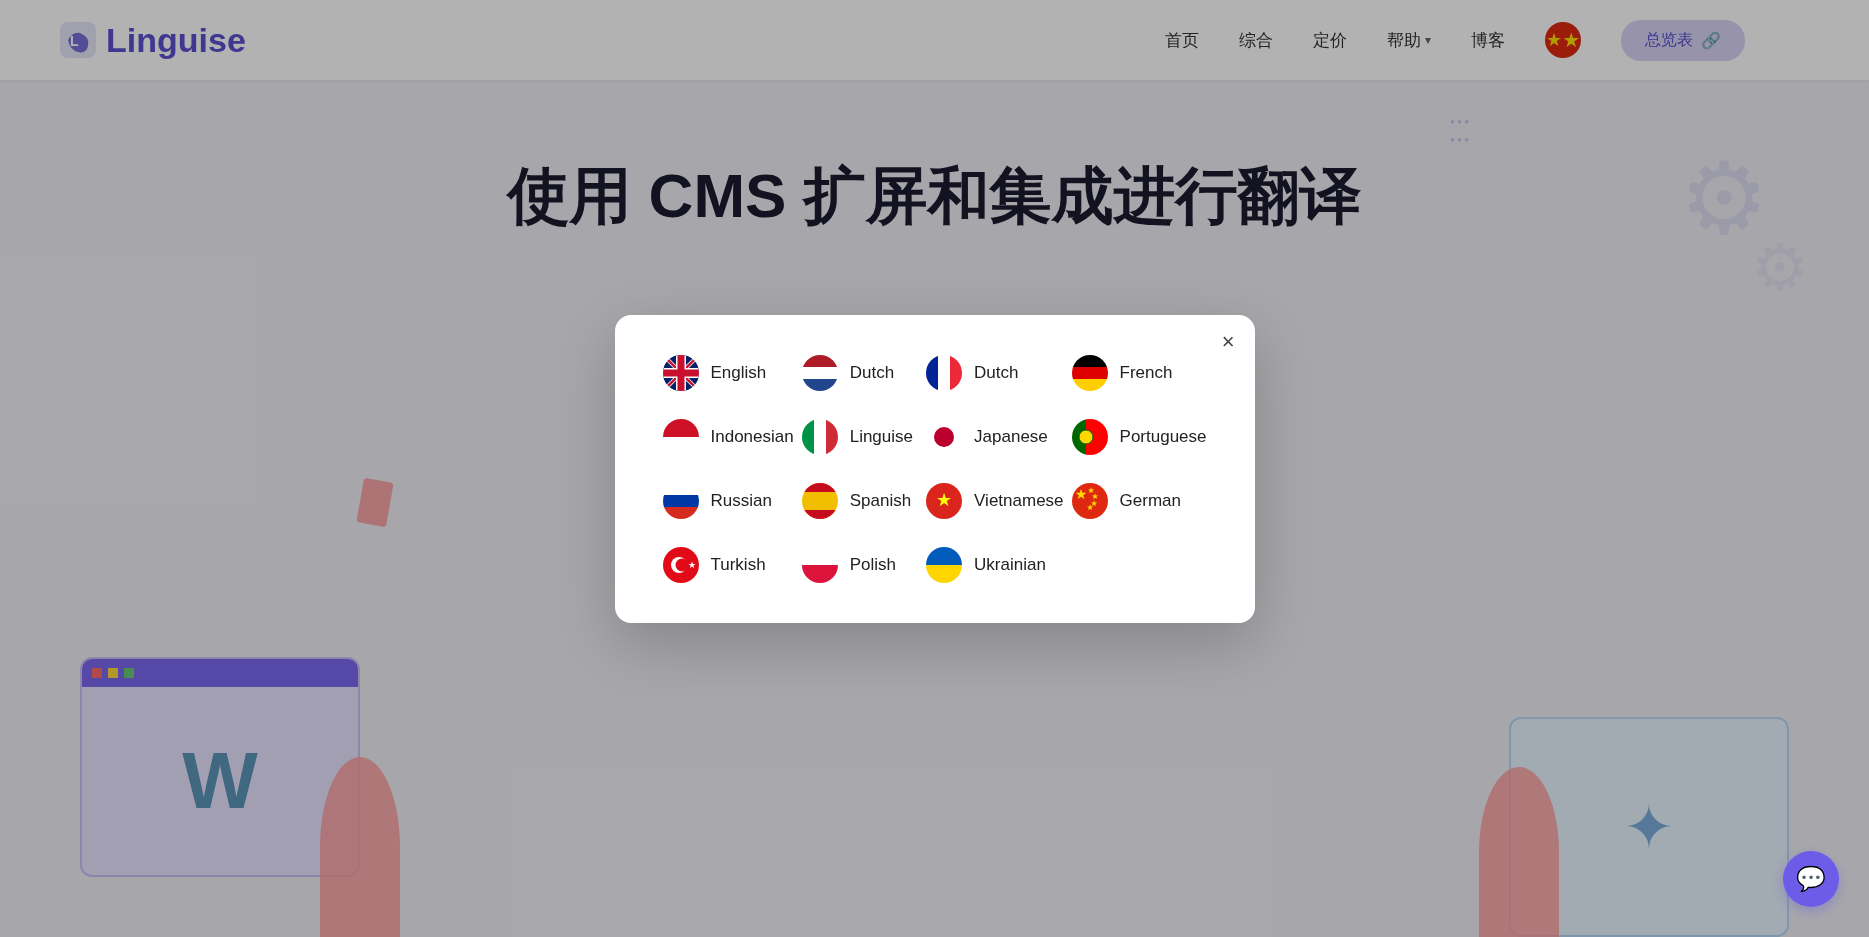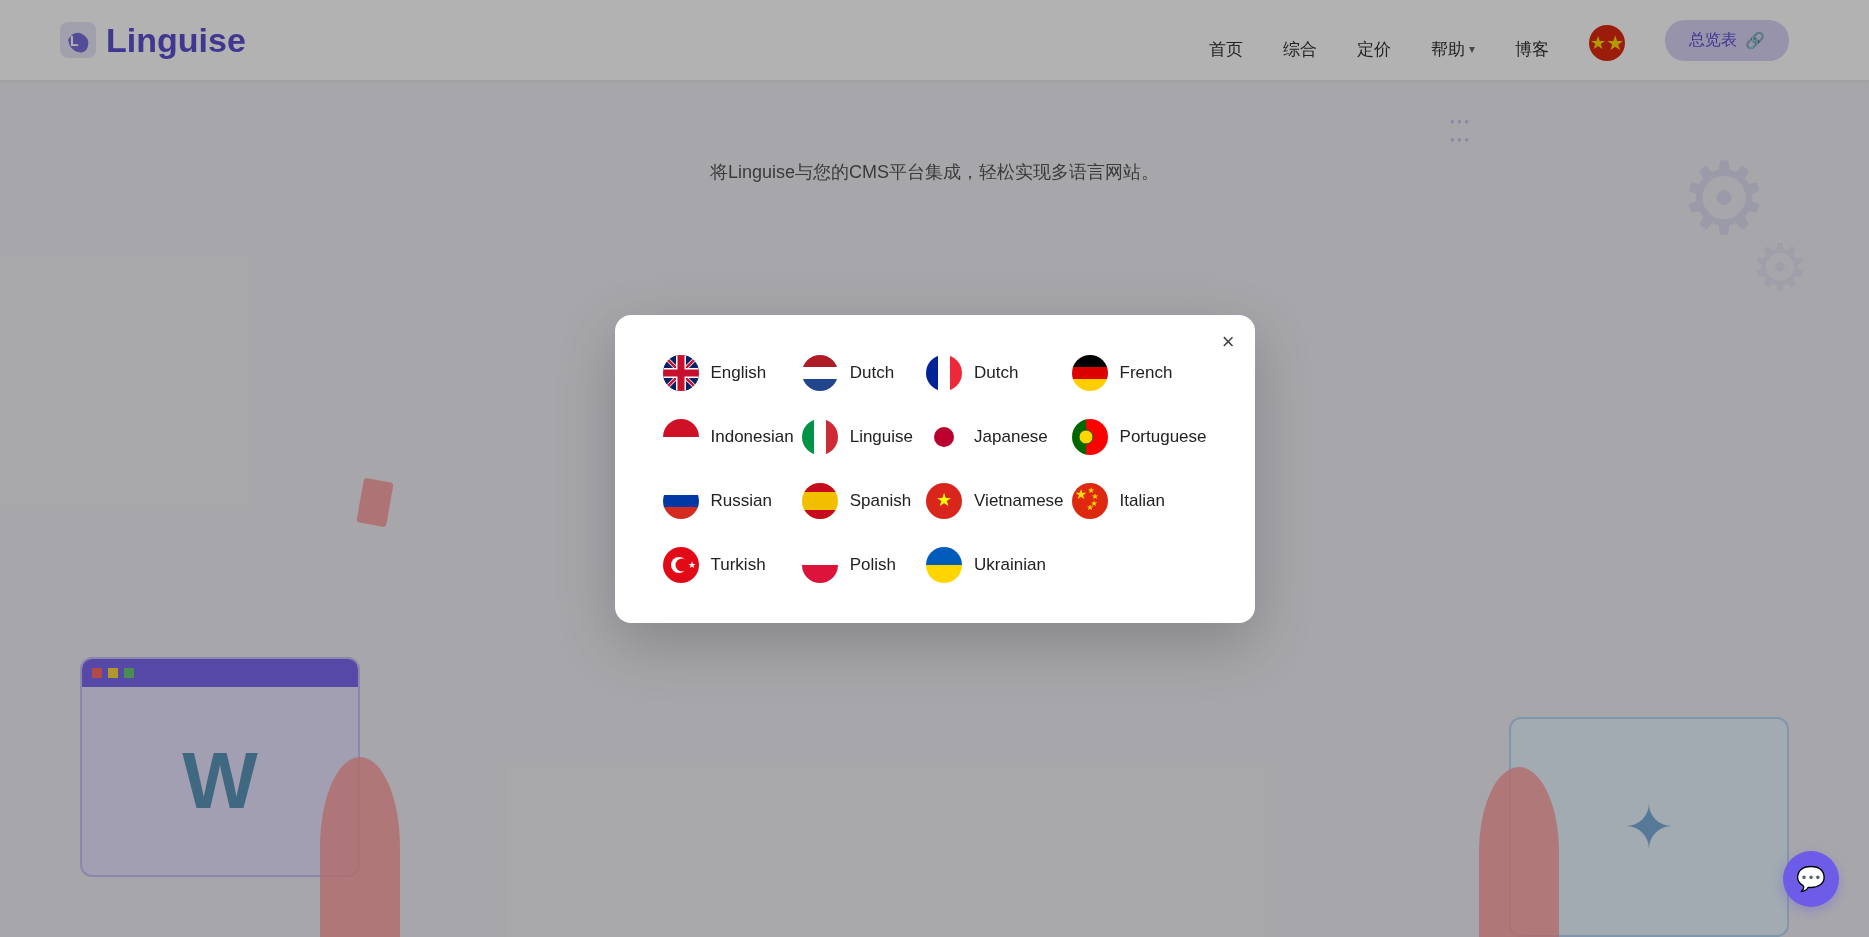--- a/index.html
+++ b/index.html
@@ -33,24 +33,24 @@
       width: 36px;
       height: 36px;
     }
     .logo-text {
       font-size: 34px;
       font-weight: 700;
       color: #5b4fcf;
     }
     .nav-links {
       display: flex;
-      align-items: flex-end;
+      align-items: center;
       gap: 40px;
       margin-left: auto;
-      margin-right: 20px;
+      margin-right: 64px;
     }
     .nav-link {
       font-size: 17px;
       color: #333;
       text-decoration: none;
       cursor: pointer;
       display: flex;
       align-items: center;
       gap: 4px;
     }
@@ -251,21 +251,21 @@
 
 <div class="hero">
 
   <div style="position:absolute;top:30px;right:400px;opacity:0.3;">
     <span style="color:#6c5ce7;font-size:8px;">● ● ●<br>● ● ●</span>
   </div>
 
   <div class="gear-deco" style="right:100px;top:60px;font-size:100px;">⚙</div>
   <div class="gear-deco" style="right:60px;top:150px;font-size:65px;opacity:0.08;">⚙</div>
 
-  <p class="hero-sub">将Linguise与您的CMS平台集成，轻松实现多语言网站。</p>
+  <h1 class="hero-title">使用 CMS 扩屏和集成进行翻译</h1>
 
   <div class="pink-rect"></div>
 </div>
 
 <div class="modal-overlay">
   <div class="modal">
     <button class="modal-close">×</button>
 
     <div class="lang-grid" id="lang-grid">
 
@@ -362,21 +362,21 @@
         </div>
         <div class="lang-item">
           <div style="width: 36px; height: 36px; border-radius: 50%; overflow: hidden; flex-shrink: 0;"><svg viewBox="0 0 36 36" width="36" height="36">
         <rect width="36" height="36" fill="#DE2910"></rect>
         <text x="9" y="16" text-anchor="middle" fill="#FFDE00" font-size="14">★</text>
         <text x="19" y="10" text-anchor="middle" fill="#FFDE00" font-size="8">★</text>
         <text x="23" y="16" text-anchor="middle" fill="#FFDE00" font-size="8">★</text>
         <text x="22" y="23" text-anchor="middle" fill="#FFDE00" font-size="8">★</text>
         <text x="18" y="27" text-anchor="middle" fill="#FFDE00" font-size="8">★</text>
       </svg></div>
-          <span class="lang-name">Italian</span>
+          <span class="lang-name">German</span>
         </div>
         <div class="lang-item">
           <div style="width: 36px; height: 36px; border-radius: 50%; overflow: hidden; flex-shrink: 0;"><svg viewBox="0 0 36 36" width="36" height="36">
         <rect width="36" height="36" fill="#E30A17"></rect>
         <circle cx="16" cy="18" r="8" fill="white"></circle>
         <circle cx="19" cy="18" r="6.5" fill="#E30A17"></circle>
         <text x="25" y="21" fill="white" font-size="9">★</text>
       </svg></div>
           <span class="lang-name">Turkish</span>
         </div>

